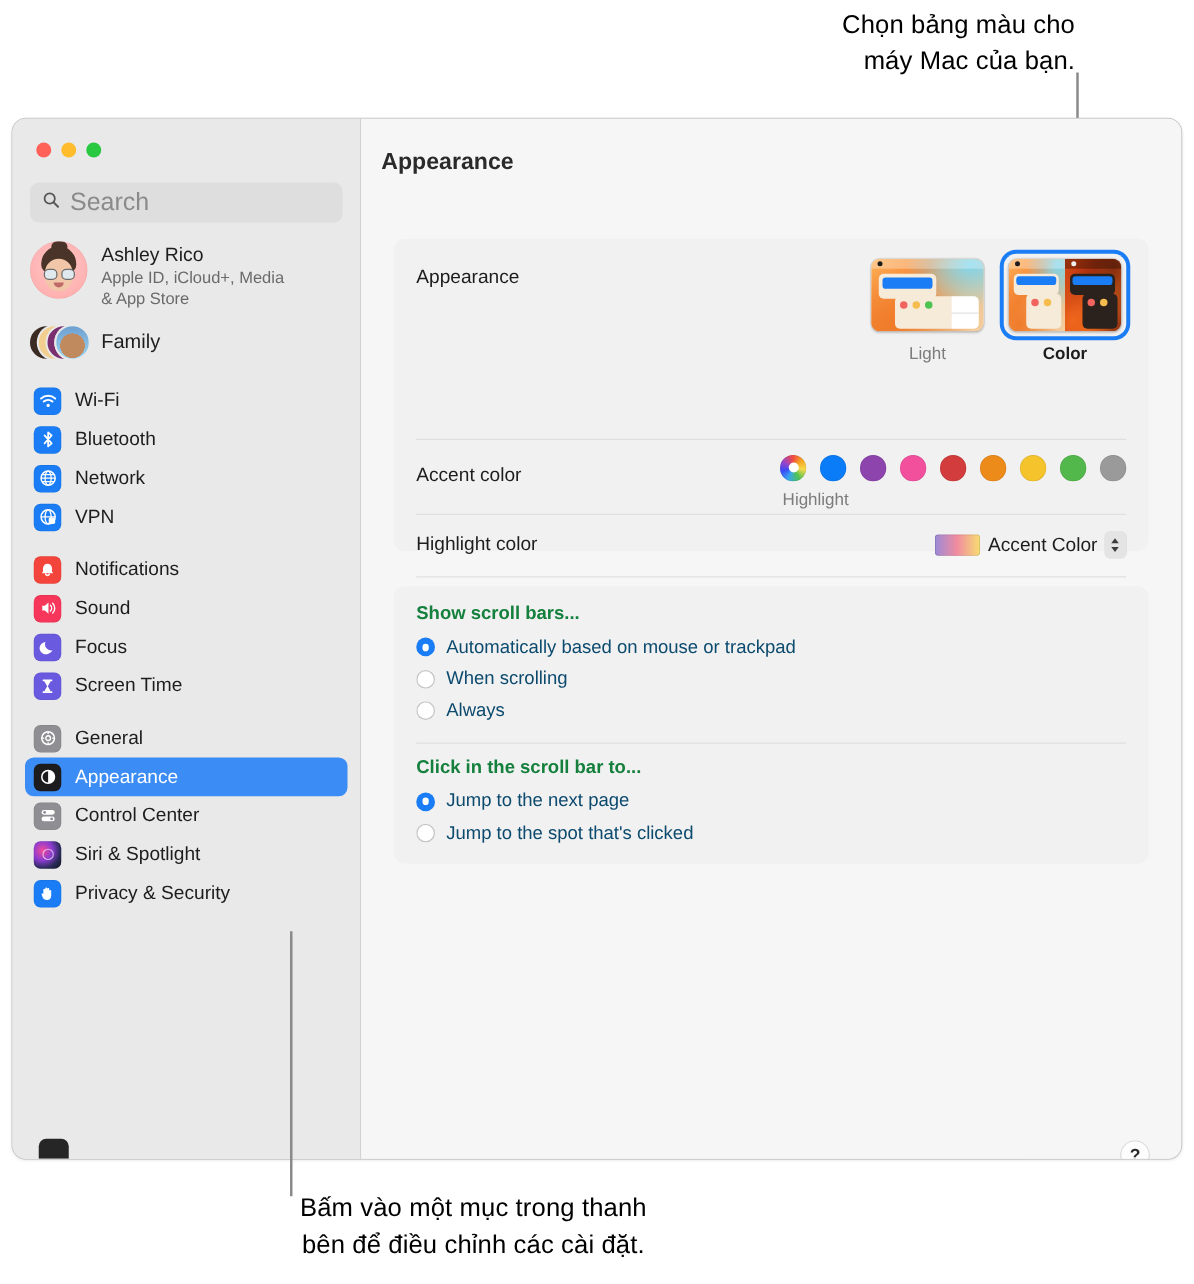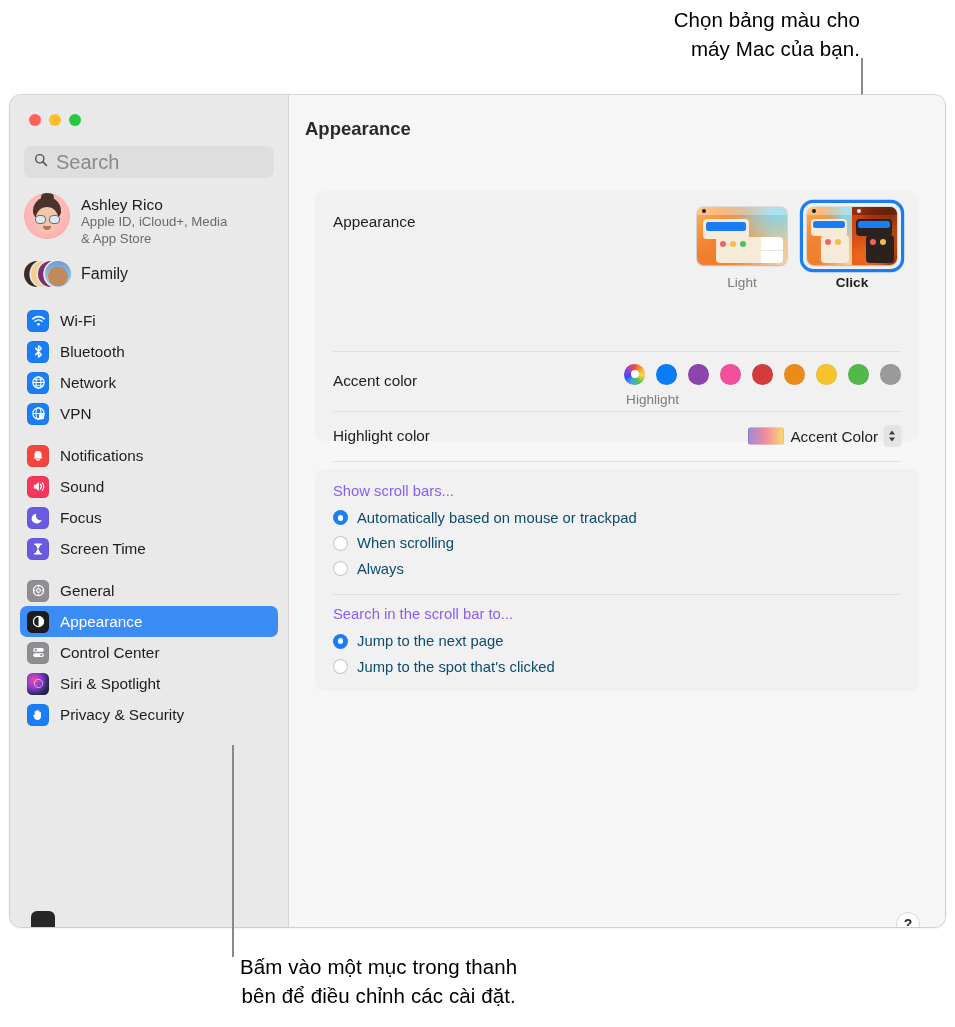--- a/index.html
+++ b/index.html
@@ -112,21 +112,21 @@
            box-shadow:0 0 0 .5px rgba(0,0,0,.07);}
   .stepper::before,.stepper::after{content:"";position:absolute;left:5px;border-left:3.5px solid transparent;border-right:3.5px solid transparent;}
   .stepper::before{top:5px;border-bottom:4px solid #3c3c3c;}
   .stepper::after{bottom:5px;border-top:4px solid #3c3c3c;}
   
   .toggle{position:absolute;right:18px;top:50%;transform:translateY(-50%);width:39px;height:23px;border-radius:12px;background:#d8d8d8;
           box-shadow:inset 0 0 0 .6px rgba(0,0,0,.06);}
   .knob{position:absolute;left:2px;top:2px;width:19px;height:19px;border-radius:50%;background:#fff;
         box-shadow:0 1px 2px rgba(0,0,0,.22);}
   
-  .grp-title{font-size:14.8px;color:#8b5cf6;padding:0 18px;}
+  .grp-title{font-size:14.8px;color:#15803d;padding:0 18px;font-weight:bold;}
   .radio-row{display:flex;align-items:center;gap:9px;padding:0 18px;height:25.5px;}
   .radio{width:15px;height:15px;border-radius:50%;background:#fff;flex:0 0 15px;
          box-shadow:inset 0 0 0 1px #c4c4c4;position:relative;}
   .radio.on{background:#1a7df5;box-shadow:none;}
   .radio.on::after{content:"";position:absolute;left:4.6px;top:4.6px;width:5.8px;height:5.8px;border-radius:50%;background:#fff;}
   .radio-lbl{font-size:14.8px;color:#0c4a6e;}
   .help{position:absolute;right:26px;top:818px;width:22px;height:22px;border-radius:50%;background:#fdfdfd;
         box-shadow:0 0 0 .7px #d2d2d2,0 1px 1.5px rgba(0,0,0,.10);
         display:flex;align-items:center;justify-content:center;font-size:14px;color:#2a2a2a;font-weight:bold;}
 </style>
@@ -371,21 +371,21 @@
                 <div class="sheet dk" style="left:49px;top:12px;width:36px;height:17px;"></div>
                 <div class="bluebar" style="left:51px;top:14px;width:32px;height:7px;"></div>
                 <div class="sheet lt" style="left:14px;top:28px;width:28px;height:28px;"></div>
                 <div class="tl r" style="left:18px;top:32px;"></div>
                 <div class="tl y" style="left:28px;top:32px;"></div>
                 <div class="sheet dk" style="left:59px;top:28px;width:28px;height:28px;"></div>
                 <div class="tl r" style="left:63px;top:32px;"></div>
                 <div class="tl y" style="left:73px;top:32px;"></div>
               </div>
             </div>
-            <div class="theme-name on">Click</div>
+            <div class="theme-name on">Color</div>
           </div>
         </div>
       </div>
 
       <div class="sep"></div>
 
       <div class="prow" style="height:59px;">
         <div class="plabel">Accent color</div>
         <div class="accents">
           <div class="sw multi"></div>
@@ -447,21 +447,21 @@
       </div>
       <div class="radio-row">
         <div class="radio"></div>
         <div class="radio-lbl">Always</div>
       </div>
 
       <div style="height:12px;"></div>
       <div class="sep"></div>
       <div style="height:12px;"></div>
 
-      <div class="grp-title">Search in the scroll bar to...</div>
+      <div class="grp-title">Click in the scroll bar to...</div>
       <div style="height:6px;"></div>
       <div class="radio-row">
         <div class="radio on"></div>
         <div class="radio-lbl">Jump to the next page</div>
       </div>
       <div class="radio-row">
         <div class="radio"></div>
         <div class="radio-lbl">Jump to the spot that's clicked</div>
       </div>
     </div>

